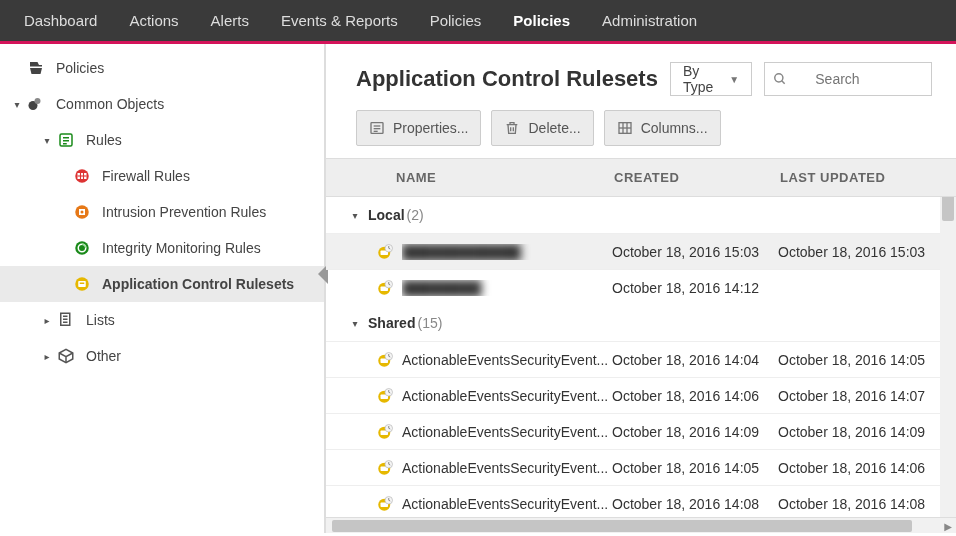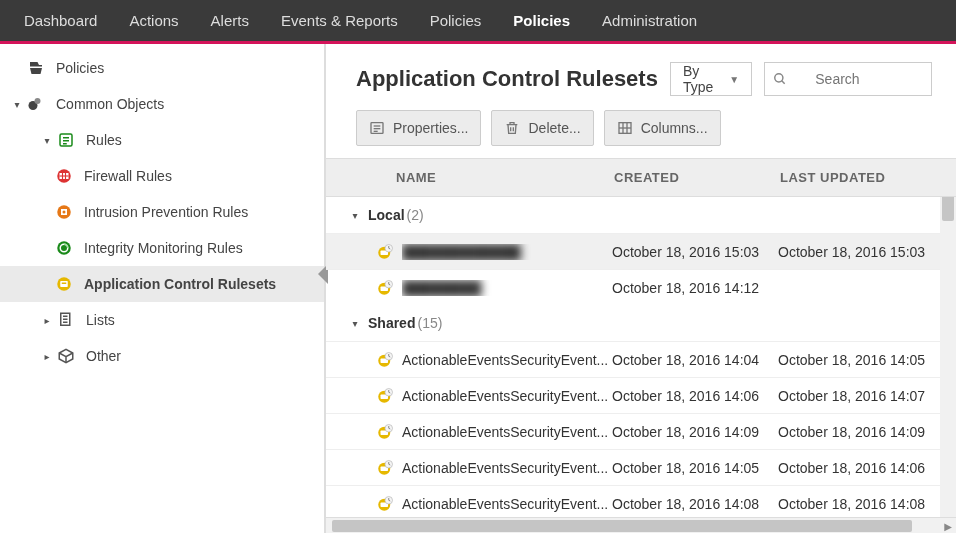--- a/index.html
+++ b/index.html
@@ -66,21 +66,21 @@
   border-radius: 50%;
   font-size: 11px;
 }
 .tree-item.selected {
   background: #eaeaea;
   font-weight: 700;
 }
 .indent-0 { padding-left: 8px; }
 .indent-1 { padding-left: 8px; }
 .indent-2 { padding-left: 38px; }
-.indent-3 { padding-left: 36px; }
+.indent-3 { padding-left: 54px; }
 .main {
   flex: 1;
   display: flex;
   flex-direction: column;
   position: relative;
 }
 .main-header {
   display: flex;
   align-items: center;
   padding: 18px 24px 6px 30px;

